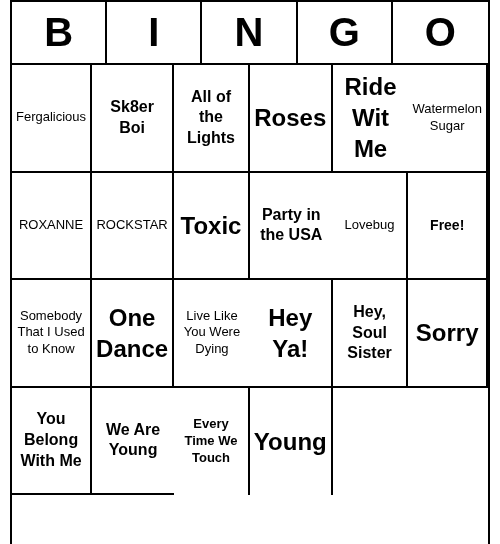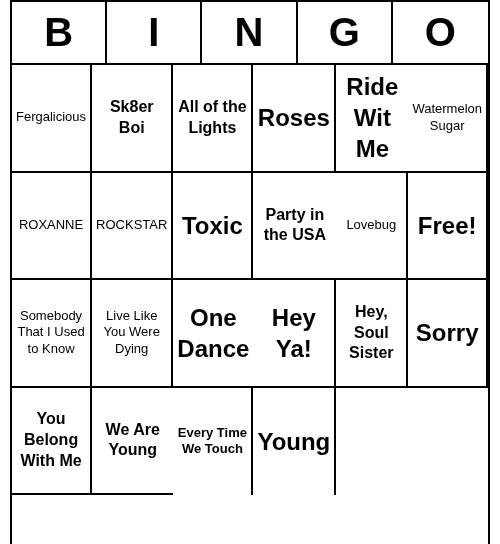--- a/index.html
+++ b/index.html
@@ -60,21 +60,21 @@
     }
     .bingo-cell.large-text {
       font-size: 24px;
       font-weight: bold;
     }
     .bingo-cell.medium-text {
       font-size: 16px;
       font-weight: bold;
     }
     .bingo-cell.free {
-      font-size: 24px;
+      font-size: 14px;
       font-weight: bold;
     }
   </style>
 </head>
 <body>
 
 <div class="bingo-card">
   <div class="bingo-header">
   <div class="bingo-header-cell">B</div>
       <div class="bingo-header-cell">I</div>
@@ -89,22 +89,22 @@
       <div class="bingo-cell large-text">Roses</div>
       <div class="bingo-cell large-text">Ride Wit Me</div>
       <div class="bingo-cell">Watermelon Sugar</div>
       <div class="bingo-cell">ROXANNE</div>
       <div class="bingo-cell">ROCKSTAR</div>
       <div class="bingo-cell large-text">Toxic</div>
       <div class="bingo-cell medium-text">Party in the USA</div>
       <div class="bingo-cell">Lovebug</div>
       <div class="bingo-cell free">Free!</div>
       <div class="bingo-cell">Somebody That I Used to Know</div>
+      <div class="bingo-cell large-text">One Dance</div>
       <div class="bingo-cell">Live Like You Were Dying</div>
-      <div class="bingo-cell large-text">One Dance</div>
       <div class="bingo-cell large-text">Hey Ya!</div>
       <div class="bingo-cell medium-text">Hey, Soul Sister</div>
       <div class="bingo-cell large-text">Sorry</div>
       <div class="bingo-cell medium-text">You Belong With Me</div>
       <div class="bingo-cell medium-text">We Are Young</div>
       <div class="bingo-cell">Every Time We Touch</div>
       <div class="bingo-cell large-text">Young</div>
     </div>
 </div>
 

